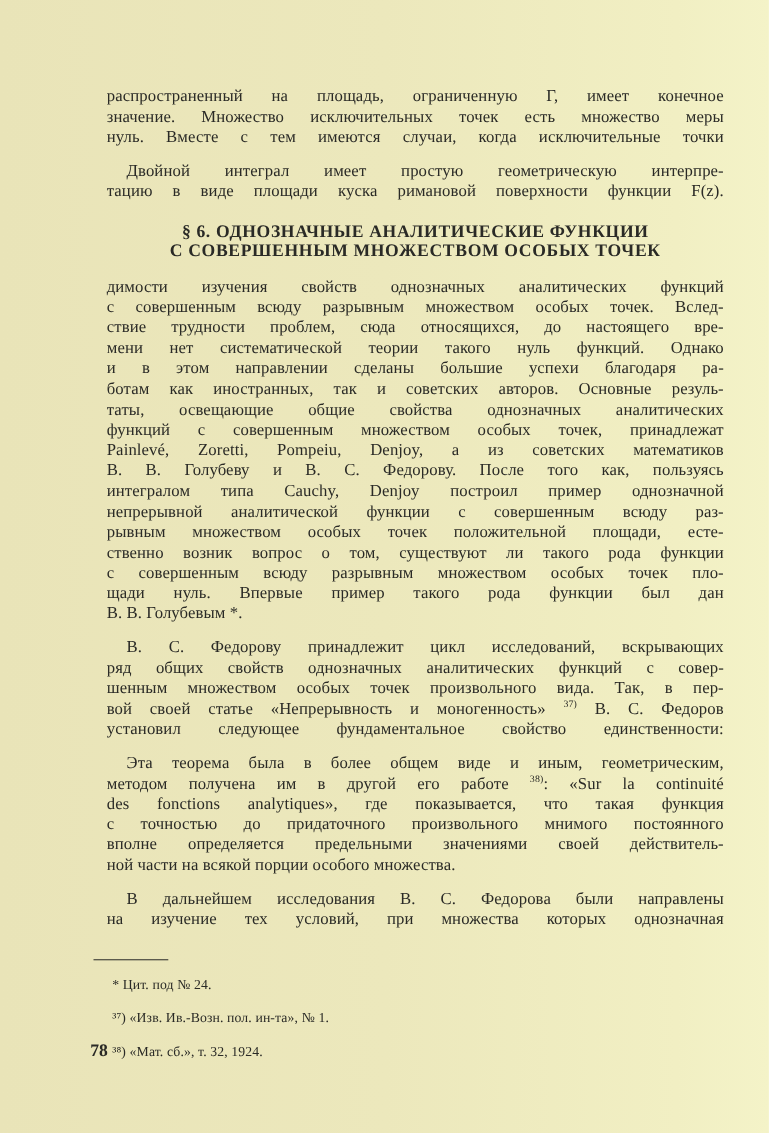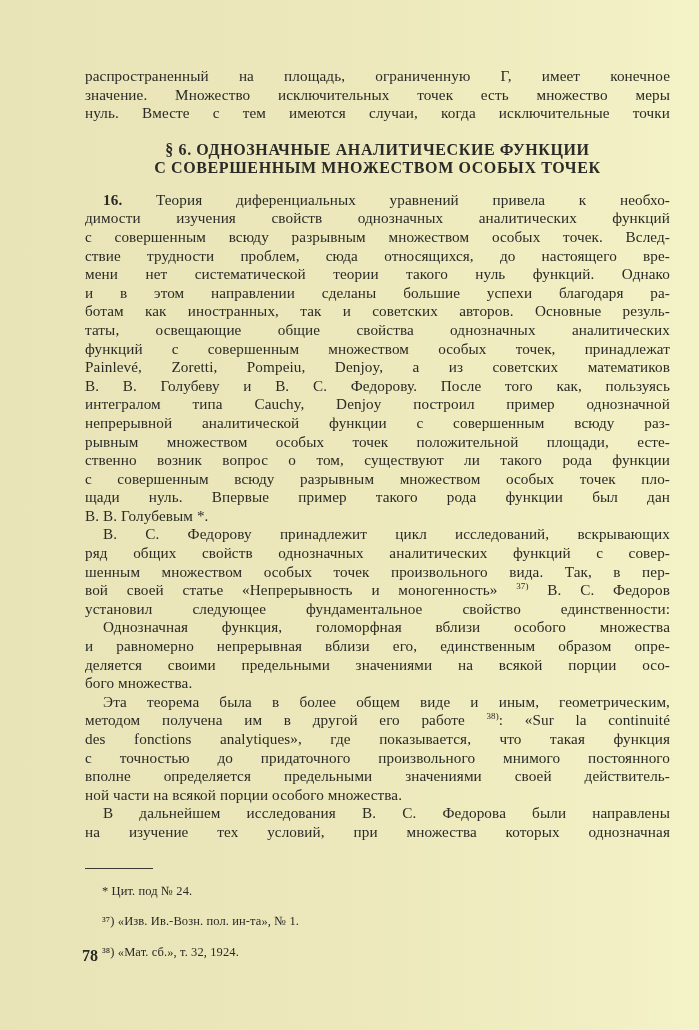--- a/index.html
+++ b/index.html
@@ -8,21 +8,21 @@
     background: linear-gradient(90deg, #e9e4b8 0%, #ece8bc 50%, #f1efc3 88%, #f4f3c8 100%);
     font-family: "Liberation Serif", "DejaVu Serif", serif;
     color: #2a2a26;
     position: relative;
   }
   .page {
     position: absolute; left: 85px; top: 67px; width: 585px;
     font-size: 15.2px; line-height: 18.6px;
     letter-spacing: 0.1px;
   }
-  .para { margin: 0; text-align: justify; text-indent: 0; }
+  .para { margin: 12px; text-align: justify; text-indent: 0; }
   .line { display: block; text-align: justify; text-align-last: justify; white-space: nowrap; }
   .line.last { text-align-last: left; }
   .heading {
     text-align: center; font-weight: bold; font-size: 16px; line-height: 18px;
     letter-spacing: 0.6px; margin: 18px 0 14px 0;
   }
   .heading .hl { display: block; }
   .sec-num { font-weight: bold; }
   .footnote-rule {
     width: 68px; height: 1px; background: #3a3a33; margin: 26px 0 8px 0;
@@ -38,28 +38,31 @@
 <body>
 
 <div class="page">
 
   <p class="para">
     <span class="line">распространенный на площадь, ограниченную Γ, имеет конечное</span>
     <span class="line">значение. Множество исключительных точек есть множество меры</span>
     <span class="line">нуль. Вместе с тем имеются случаи, когда исключительные точки</span>
   </p>
 
+  <p class="para">
+    <span class="line" style="padding-left:18px">Двойной интеграл имеет простую геометрическую интерпре-</span>
+    <span class="line">тацию в виде площади куска римановой поверхности функции F(z).</span>
+  </p>
 
   <div class="heading">
     <span class="hl">§ 6. ОДНОЗНАЧНЫЕ АНАЛИТИЧЕСКИЕ ФУНКЦИИ</span>
     <span class="hl">С СОВЕРШЕННЫМ МНОЖЕСТВОМ ОСОБЫХ ТОЧЕК</span>
   </div>
 
   <p class="para">
-    <span class="line" style="padding-left:18px"><b class="sec-num">16.</b> <span>Теория диференциальных уравнений привела к необхо-</span></span>
     <span class="line">димости изучения свойств однозначных аналитических функций</span>
     <span class="line">с совершенным всюду разрывным множеством особых точек. Вслед-</span>
     <span class="line">ствие трудности проблем, сюда относящихся, до настоящего вре-</span>
     <span class="line">мени нет систематической теории такого нуль функций. Однако</span>
     <span class="line">и в этом направлении сделаны большие успехи благодаря ра-</span>
     <span class="line">ботам как иностранных, так и советских авторов. Основные резуль-</span>
     <span class="line">таты, освещающие общие свойства однозначных аналитических</span>
     <span class="line">функций с совершенным множеством особых точек, принадлежат</span>
     <span class="line">Painlevé, Zoretti, Pompeiu, Denjoy, а из советских математиков</span>
     <span class="line">В. В. Голубеву и В. С. Федорову. После того как, пользуясь</span>
@@ -73,26 +76,20 @@
   </p>
 
   <p class="para">
     <span class="line" style="padding-left:18px">В. С. Федорову принадлежит цикл исследований, вскрывающих</span>
     <span class="line">ряд общих свойств однозначных аналитических функций с совер-</span>
     <span class="line">шенным множеством особых точек произвольного вида. Так, в пер-</span>
     <span class="line"><span>вой своей статье «Непрерывность и моногенность»</span> <sup>37)</sup><span> В. С. Федоров</span></span>
     <span class="line">установил следующее фундаментальное свойство единственности:</span>
   </p>
 
-  <p class="para">
-    <span class="line" style="padding-left:18px">Однозначная функция, голоморфная вблизи особого множества</span>
-    <span class="line">и равномерно непрерывная вблизи его, единственным образом опре-</span>
-    <span class="line">деляется своими предельными значениями на всякой порции осо-</span>
-    <span class="line last">бого множества.</span>
-  </p>
 
   <p class="para">
     <span class="line" style="padding-left:18px">Эта теорема была в более общем виде и иным, геометрическим,</span>
     <span class="line"><span>методом получена им в другой его работе </span><sup>38)</sup><span>: «Sur la continuité</span></span>
     <span class="line">des fonctions analytiques», где показывается, что такая функция</span>
     <span class="line">с точностью до придаточного произвольного мнимого постоянного</span>
     <span class="line">вполне определяется предельными значениями своей действитель-</span>
     <span class="line last">ной части на всякой порции особого множества.</span>
   </p>
 

